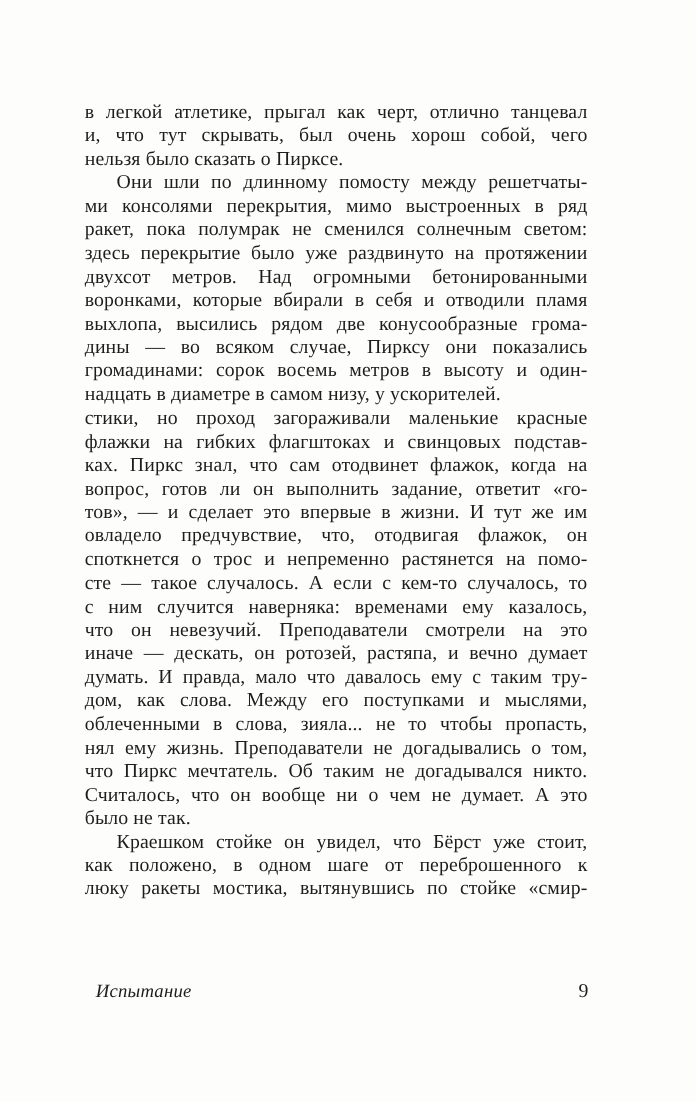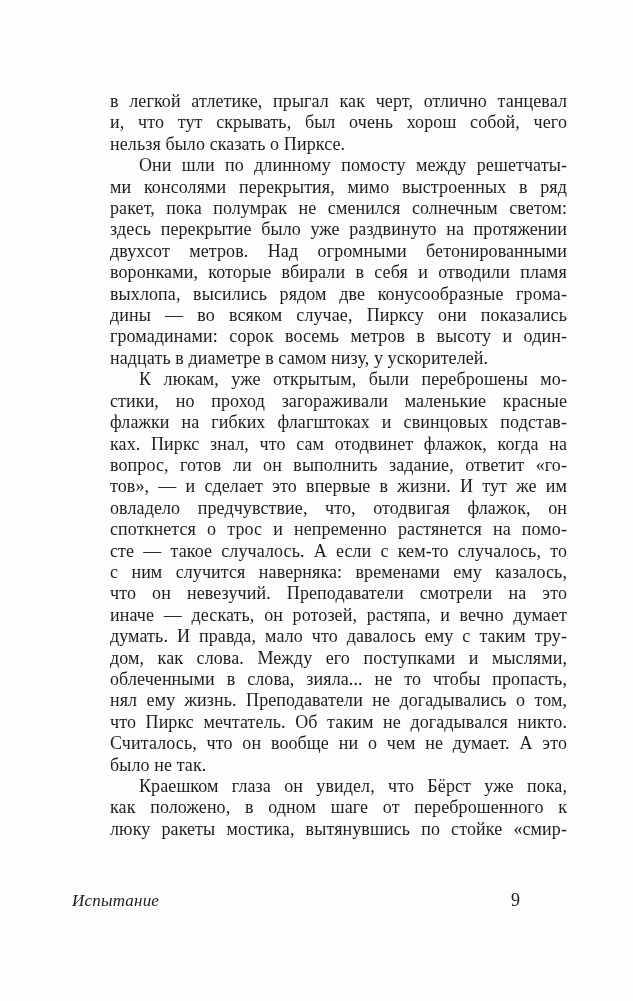--- a/index.html
+++ b/index.html
@@ -14,37 +14,36 @@
     overflow: hidden;
   }
   .text-block {
     position: absolute;
     left: 77px;
     top: 91px;
     width: 457px;
     font-size: 18px;
     line-height: 21.4px;
     letter-spacing: 0.1px;
-    margin-left: 33px;
   }
   .para { margin: 0; }
   .line {
     text-align: justify;
     text-align-last: justify;
     white-space: normal;
   }
   .line.last {
     text-align: right;
     text-align-last: left;
   }
   .line.indent { text-indent: 29px; }
   .it { }
   .footer {
     position: absolute;
-    left: 72px;
+    left: 87px;
     top: 890px;
     width: 457px;
     display: flex;
     justify-content: space-between;
     align-items: baseline;
     font-size: 17px;
   }
   .running-title { font-style: italic; letter-spacing: 0.2px; }
   .page-number { font-size: 18px; padding-right: 9px; font-style: normal; }
 </style>
@@ -64,42 +63,41 @@
         <div class="line"><span>ракет, пока полумрак не сменился солнечным светом:</span></div>
         <div class="line"><span>здесь перекрытие было уже раздвинуто на протяжении</span></div>
         <div class="line"><span>двухсот метров. Над огромными бетонированными</span></div>
         <div class="line"><span>воронками, которые вбирали в себя и отводили пламя</span></div>
         <div class="line"><span>выхлопа, высились рядом две конусообразные грома-</span></div>
         <div class="line"><span>дины — во всяком случае, Пирксу они показались</span></div>
         <div class="line"><span>громадинами: сорок восемь метров в высоту и один-</span></div>
         <div class="line last"><span>надцать в диаметре в самом низу, у ускорителей.</span></div>
       </div>
       <div class="para">
-        <div class="line indent"><span>К люкам, уже открытым, были переброшены мо-</span></div>
         <div class="line"><span>стики, но проход загораживали маленькие красные</span></div>
         <div class="line"><span>флажки на гибких флагштоках и свинцовых подстав-</span></div>
         <div class="line"><span>ках. Пиркс знал, что сам отодвинет флажок, когда на</span></div>
         <div class="line"><span>вопрос, готов ли он выполнить задание, ответит «го-</span></div>
         <div class="line"><span>тов», — и сделает это впервые в жизни. И тут же им</span></div>
         <div class="line"><span>овладело предчувствие, что, отодвигая флажок, он</span></div>
         <div class="line"><span>споткнется о трос и непременно растянется на помо-</span></div>
         <div class="line"><span>сте — такое случалось. А если с кем-то случалось, то</span></div>
         <div class="line"><span>с ним случится </span><span class="it">наверняка:</span><span> временами ему казалось,</span></div>
         <div class="line"><span>что он невезучий. Преподаватели смотрели на это</span></div>
         <div class="line"><span>иначе — дескать, он ротозей, растяпа, и вечно думает</span></div>
         <div class="line"><span>думать. И правда, мало что давалось ему с таким тру-</span></div>
         <div class="line"><span>дом, как слова. Между его поступками и мыслями,</span></div>
         <div class="line"><span>облеченными в слова, зияла... не то чтобы пропасть,</span></div>
         <div class="line"><span>нял ему жизнь. Преподаватели не догадывались о том,</span></div>
         <div class="line"><span>что Пиркс мечтатель. Об таким не догадывался никто.</span></div>
         <div class="line"><span>Считалось, что он вообще ни о чем не думает. А это</span></div>
         <div class="line last"><span>было не так.</span></div>
       </div>
       <div class="para">
-        <div class="line indent"><span>Краешком глаза он увидел, что Бёрст уже пока,</span></div>
+        <div class="line indent"><span>Краешком стойке он увидел, что Бёрст уже стоит,</span></div>
         <div class="line"><span>как положено, в одном шаге от переброшенного к</span></div>
         <div class="line"><span>люку ракеты мостика, вытянувшись по стойке «смир-</span></div>
       </div>
     </main>
   <footer class="footer">
     <span class="running-title">Испытание</span>
     <span class="page-number">9</span>
   </footer>
 </div>
 

